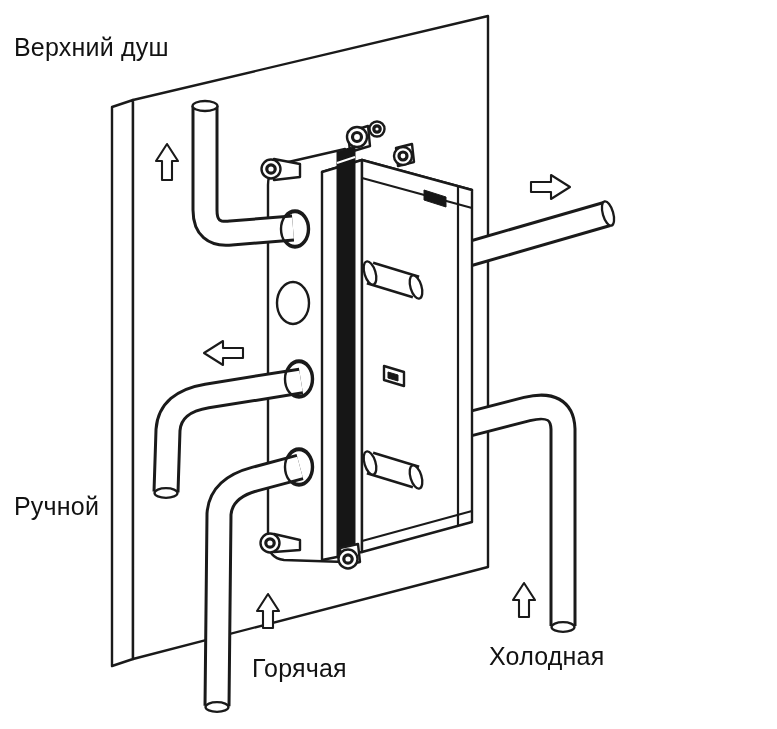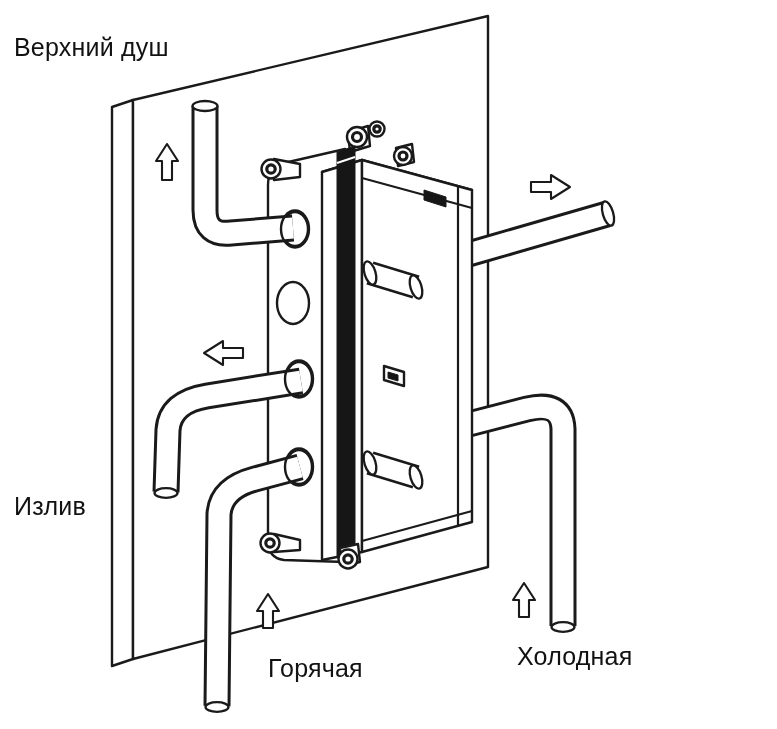--- a/index.html
+++ b/index.html
@@ -131,16 +131,16 @@
     <g>
       <path class="arrow" d="M 167 144 L 178 161 L 172 161 L 172 180 L 162 180 L 162 161 L 156 161 Z"></path>
       <path class="arrow" d="M 204 353 L 223 341 L 223 348 L 243 348 L 243 358 L 223 358 L 223 365 Z"></path>
       <path class="arrow" d="M 570 187 L 551 175 L 551 182 L 531 182 L 531 192 L 551 192 L 551 199 Z"></path>
       <path class="arrow" d="M 268 594 L 279 611 L 273 611 L 273 628 L 263 628 L 263 611 L 257 611 Z"></path>
       <path class="arrow" d="M 524 583 L 535 600 L 529 600 L 529 617 L 519 617 L 519 600 L 513 600 Z"></path>
     </g>
   </svg>
 
   <span class="lbl" style="left:14px;top:33px">Верхний душ</span>
-  <span class="lbl" style="left:14px;top:492px">Излив</span>
-  <span class="lbl" style="left:268px;top:654px">Горячая</span>
-  <span class="lbl" style="left:517px;top:642px">Холодная</span>
+  <span class="lbl" style="left:14px;top:492px">Ручной</span>
+  <span class="lbl" style="left:252px;top:654px">Горячая</span>
+  <span class="lbl" style="left:489px;top:642px">Холодная</span>
 </div>
 
 </body></html>

